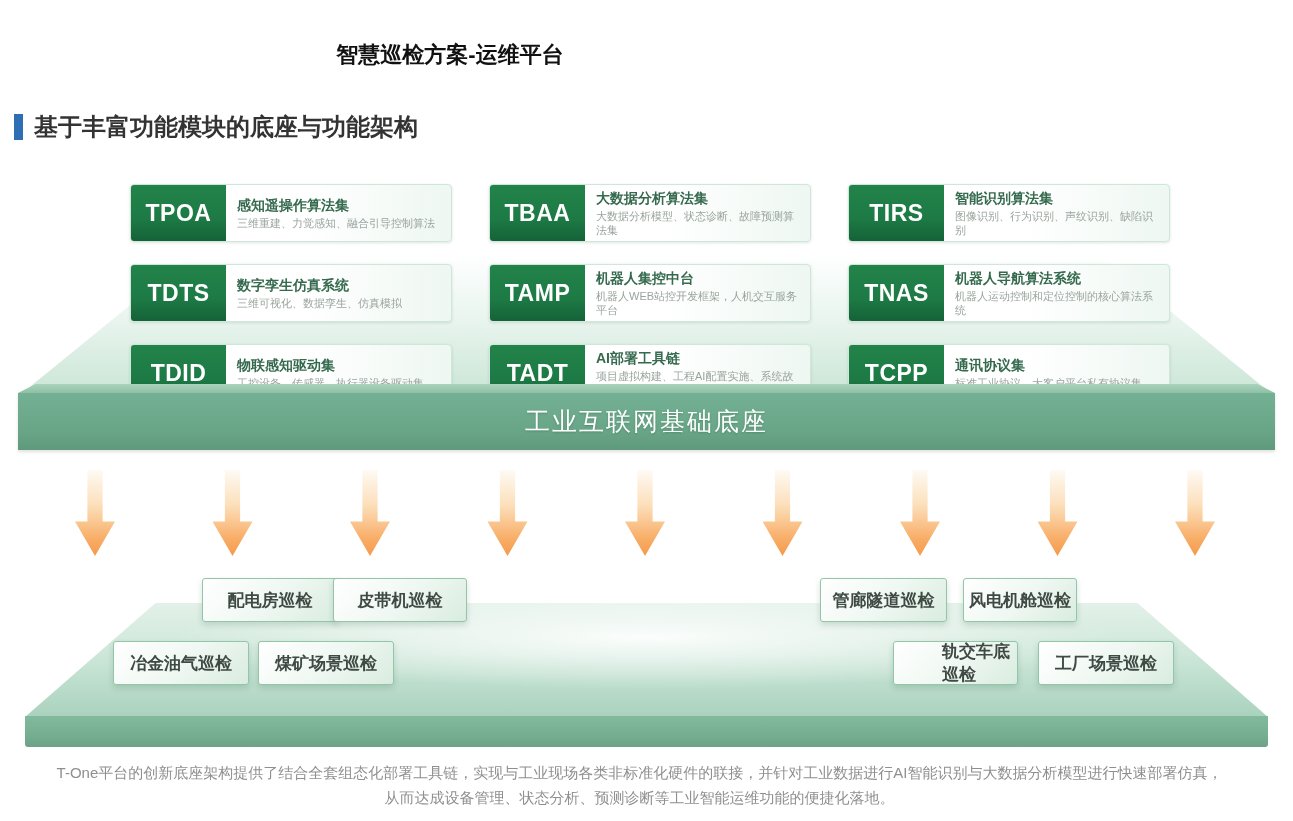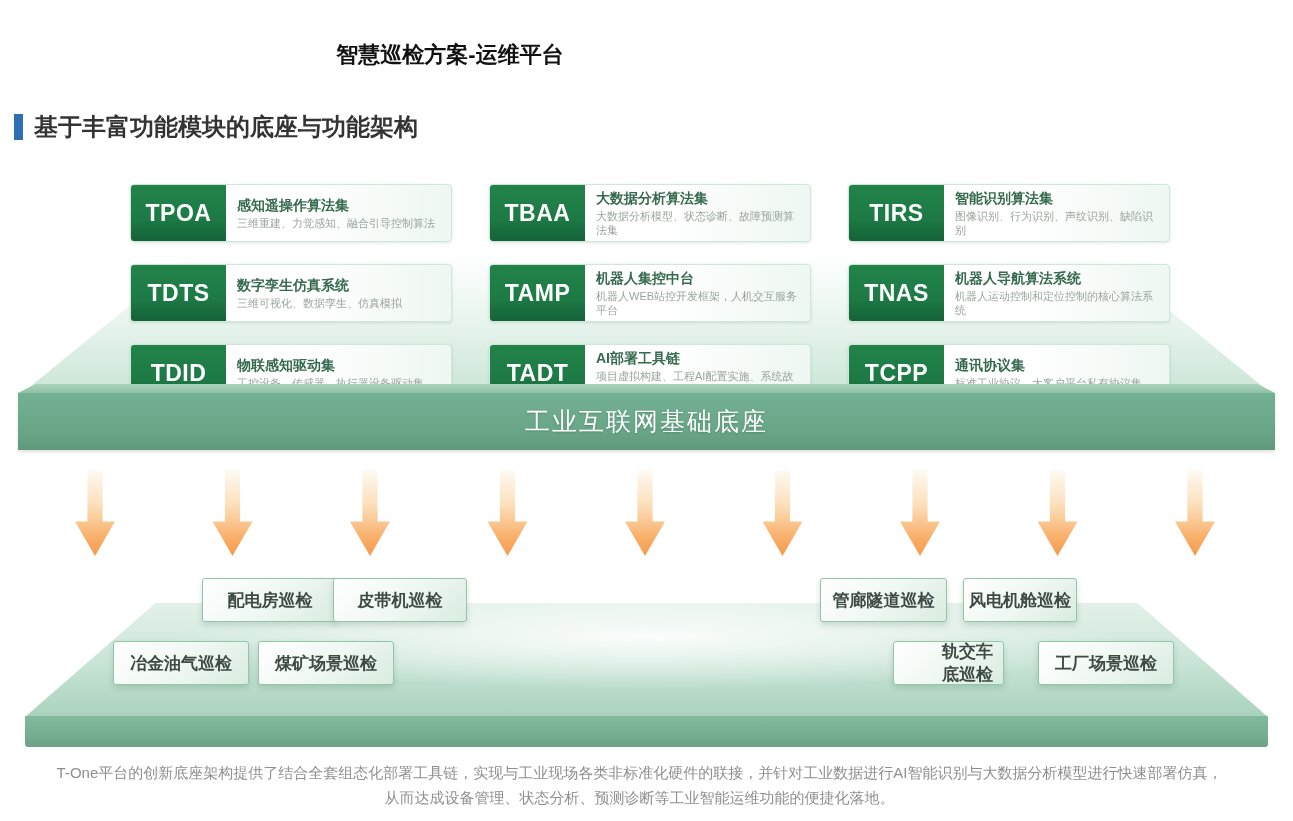--- a/index.html
+++ b/index.html
@@ -62,21 +62,21 @@
     border:1px solid #93c5a9; border-radius:3px;
     background:linear-gradient(135deg,#ffffff 0%,#f0f8f3 50%,#d9ecdf 100%);
     box-shadow:0 3px 6px rgba(40,90,60,.18); }
   .chip span { font-size:17px; font-weight:bold; color:#3e4a43; }
   .chip.c1 { left:185px; top:578px; width:136px;margin-left:17px; }
   .chip.c2 { left:333px; top:578px; width:134px; }
   .chip.c3 { left:820px; top:578px; width:127px; }
   .chip.c4 { left:963px; top:578px; width:114px; }
   .chip.c5 { left:113px; top:641px; width:136px; }
   .chip.c6 { left:258px; top:641px; width:136px; }
-  .chip.c7 { left:893px; top:641px; width:111px;padding-left:48px; }
+  .chip.c7 { left:893px; top:641px; width:125px;padding-left:48px; }
   .chip.c8 { left:1038px; top:641px; width:136px; }
 
   
   .footer { position:absolute; left:0; right:14px; top:760px; text-align:center;
     font-size:15px; color:#8f8f8f; line-height:25px; }
 </style>
 </head>
 <body>
 
 <div class="canvas">

